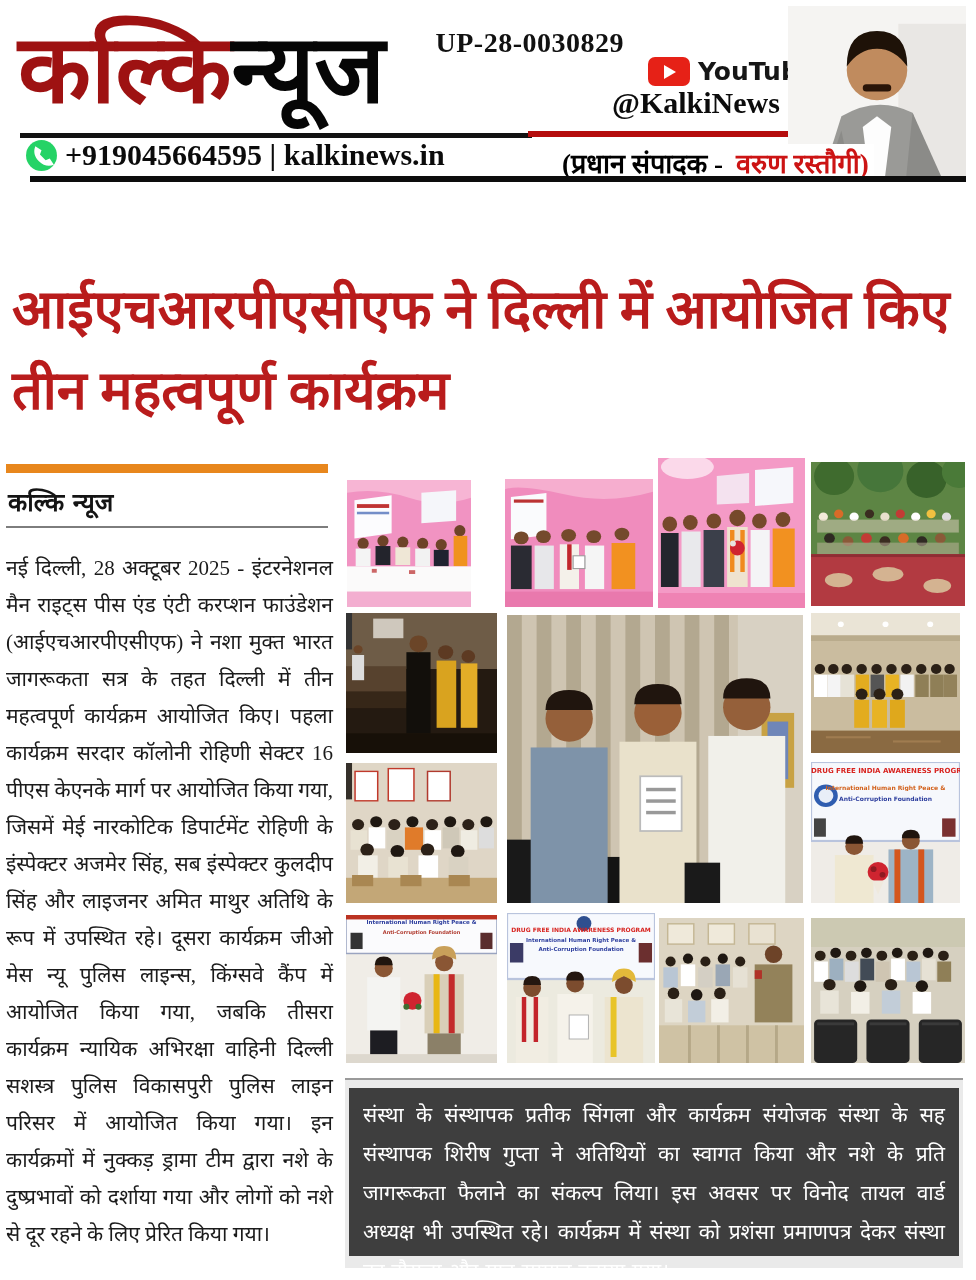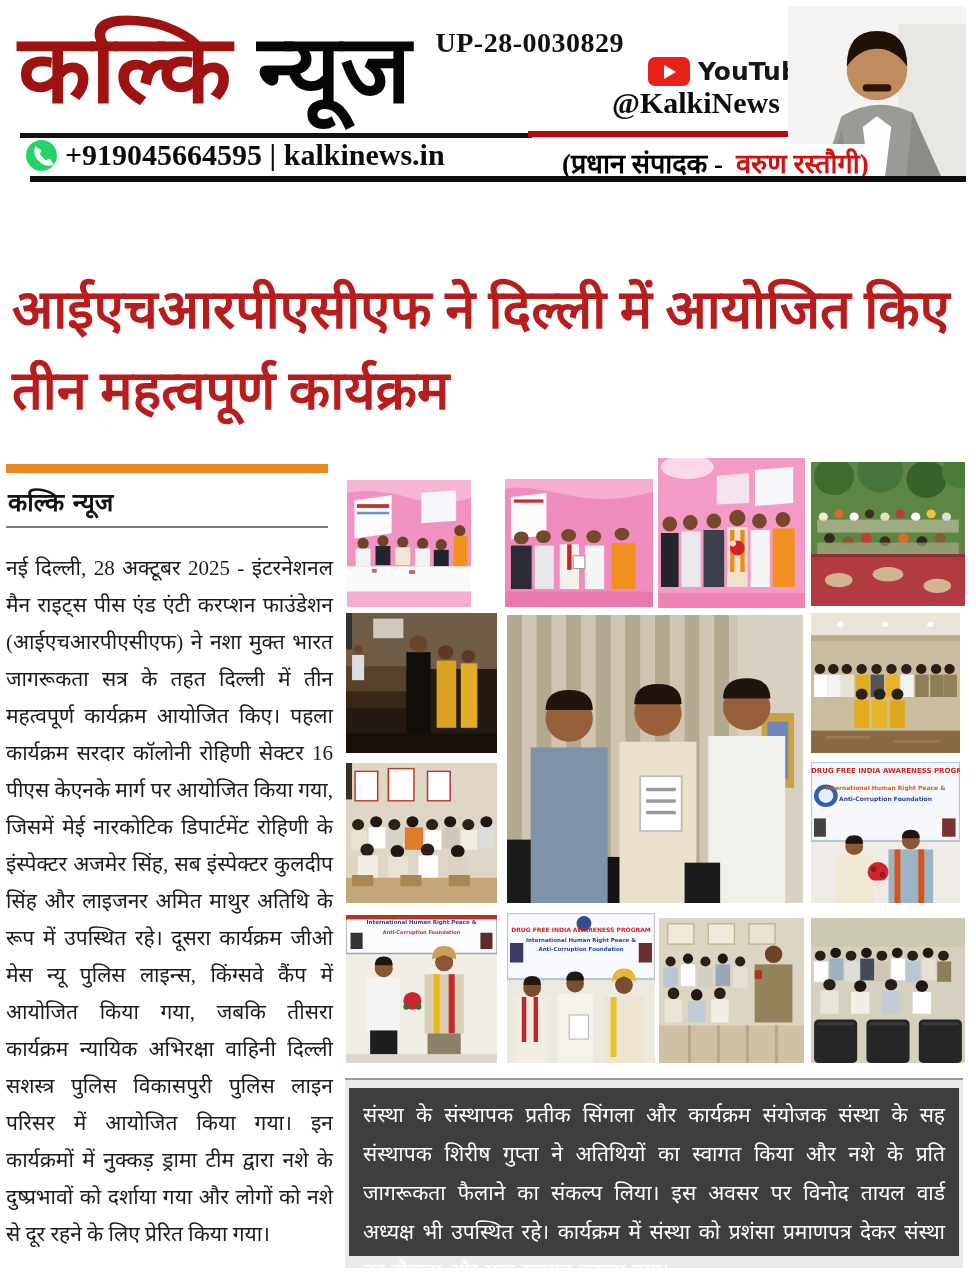--- a/index.html
+++ b/index.html
@@ -5,21 +5,21 @@
   html,body{margin:0;padding:0;background:#ffffff;}
   .page{position:relative;width:976px;height:1280px;background:#fff;overflow:hidden;
         font-family:"Liberation Serif",serif;}
   .abs{position:absolute;}
 
   
   .reg{left:398px;top:27px;width:226px;text-align:right;font-size:28px;font-weight:700;
        letter-spacing:.5px;color:#111;}
   .logo{left:18px;top:18px;font-size:95px;font-weight:700;line-height:1.1;white-space:nowrap;}
   .logo .p1{color:#9e1212;}
-  .logo .p2{color:#060606;margin-left:26px;}
+  .logo .p2{color:#060606;}
   .ln-black{left:20px;top:133px;width:512px;height:5px;background:#121212;}
   .ln-red{left:528px;top:131px;width:260px;height:6px;background:#b50d0d;}
   .ln-bottom{left:30px;top:176px;width:936px;height:6px;background:#0d0d0d;z-index:6;}
   .yt-wrap{left:648px;top:57px;display:flex;align-items:center;gap:8px;}
   .yt-icon{width:42px;height:29px;background:#e62117;border-radius:7px;position:relative;}
   .yt-icon:after{content:"";position:absolute;left:16px;top:8px;border-style:solid;
        border-width:7px 0 7px 12px;border-color:transparent transparent transparent #fff;}
   .yt-label{font-family:"DejaVu Sans",sans-serif;font-weight:700;font-size:25px;color:#161616;}
   .yt-handle{left:612px;top:86px;font-size:30px;font-weight:700;color:#0c0c0c;}
   .editor-photo{left:788px;top:6px;width:178px;height:170px;background:#f4f3f1;z-index:1;overflow:hidden;}

